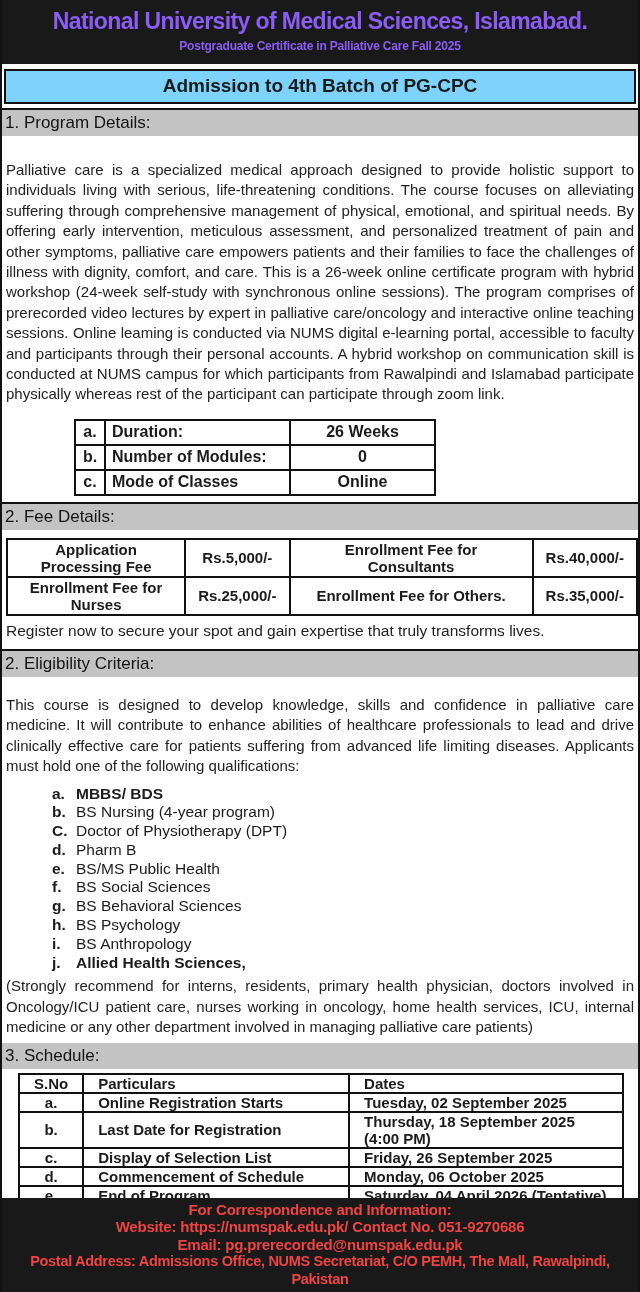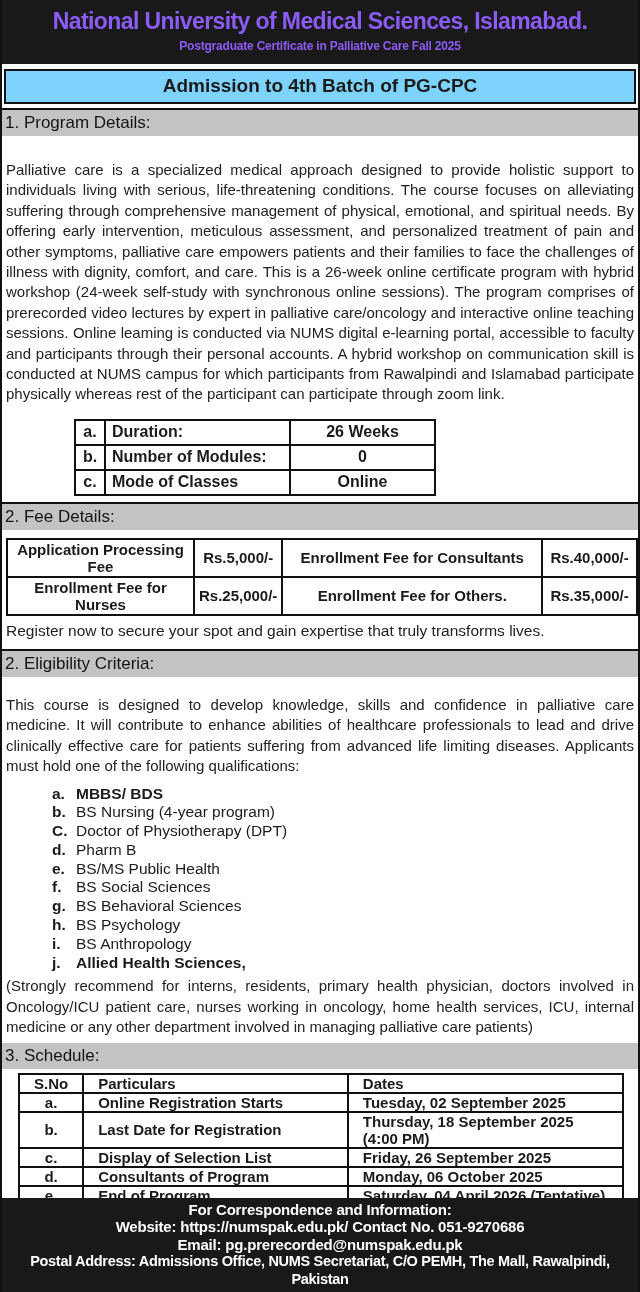--- a/index.html
+++ b/index.html
@@ -31,21 +31,21 @@
   .para3 { margin: 2px 0 5px; }
   
   table { border-collapse: collapse; }
   .info-table { margin: 0 0 6px 72px; font-size: 16px; font-weight: bold; }
   .info-table td { border: 2px solid #111; padding: 2px 6px; height: 25px; }
   .info-table .c-sno { width: 30px; text-align: center; }
   .info-table .c-label { width: 185px; text-align: left; }
   .info-table .c-val { width: 145px; text-align: center; }
   
   .fee-table { margin: 8px 4px 6px; width: 632px; font-size: 15px; font-weight: bold; }
-  .fee-table td { border: 2px solid #111; padding: 1px 4px; height: 23px; text-align: center; }
+  .fee-table td { border: 2px solid #111; padding: 1px 12px; height: 23px; text-align: center; }
   .fee-table .f1 { width: 190px; }
   .fee-table .f2 { width: 80px; }
   .fee-table .f3 { width: 265px; }
   .fee-table .f4 { width: 95px; }
   .tagline { font-size: 15.5px; padding: 0 4px; margin: 6px 0 9px; color: #222; }
   
   .qual-list { margin: 8px 0 4px 50px; font-size: 15.5px; line-height: 18.8px; }
   .qual-item { margin-bottom: 0; }
   .qual-letter { display: inline-block; min-width: 24px; font-weight: bold; }
   .qual-item.bold .qual-text { font-weight: bold; }
@@ -56,21 +56,21 @@
   .sched-table th.s-no { text-align: left; }
   .sched-table .s-part { width: 276px; }
   .sched-table .s-date { width: 288px; }
   
   .note { font-size: 15.5px; line-height: 20px; text-align: justify; padding: 0 4px; color: #1d1d1d; }
   .note-a { margin-top: 4px; }
   .note-b { margin: 0 0 5px; }
   .b { font-weight: bold; }
   .nowrap { white-space: nowrap; }
   
-  .ftr { background: #191919; color: #ffffff; text-align: center; font-weight: bold; padding: 3px 0 4px; position: absolute; left: 0; right: 0; bottom: 0; }
+  .ftr { background: #191919; color: #ef4444; text-align: center; font-weight: bold; padding: 3px 0 4px; position: absolute; left: 0; right: 0; bottom: 0; }
   .ftr-line { font-size: 15px; line-height: 17.5px; letter-spacing: -0.2px; }
   .ftr-line4 { font-size: 14.5px; letter-spacing: -0.3px; }
 </style>
 </head>
 <body>
 
 <div class="page">
 
   <div class="hdr">
     <div class="hdr-title">National University of Medical Sciences, Islamabad.</div>
@@ -157,21 +157,21 @@
       <td class="s-part">Last Date for Registration</td>
       <td class="s-date">Thursday, 18 September 2025 (4:00 PM)</td>
     </tr>
     <tr>
       <td class="s-no">c.</td>
       <td class="s-part">Display of Selection List</td>
       <td class="s-date">Friday, 26 September 2025</td>
     </tr>
     <tr>
       <td class="s-no">d.</td>
-      <td class="s-part">Consultants of Program</td>
+      <td class="s-part">Commencement of Schedule</td>
       <td class="s-date">Monday, 06 October 2025</td>
     </tr>
     <tr>
       <td class="s-no">e.</td>
       <td class="s-part">End of Program</td>
       <td class="s-date">Saturday, 04 April 2026 (Tentative)</td>
     </tr>
   </tbody>
     </table>
 

